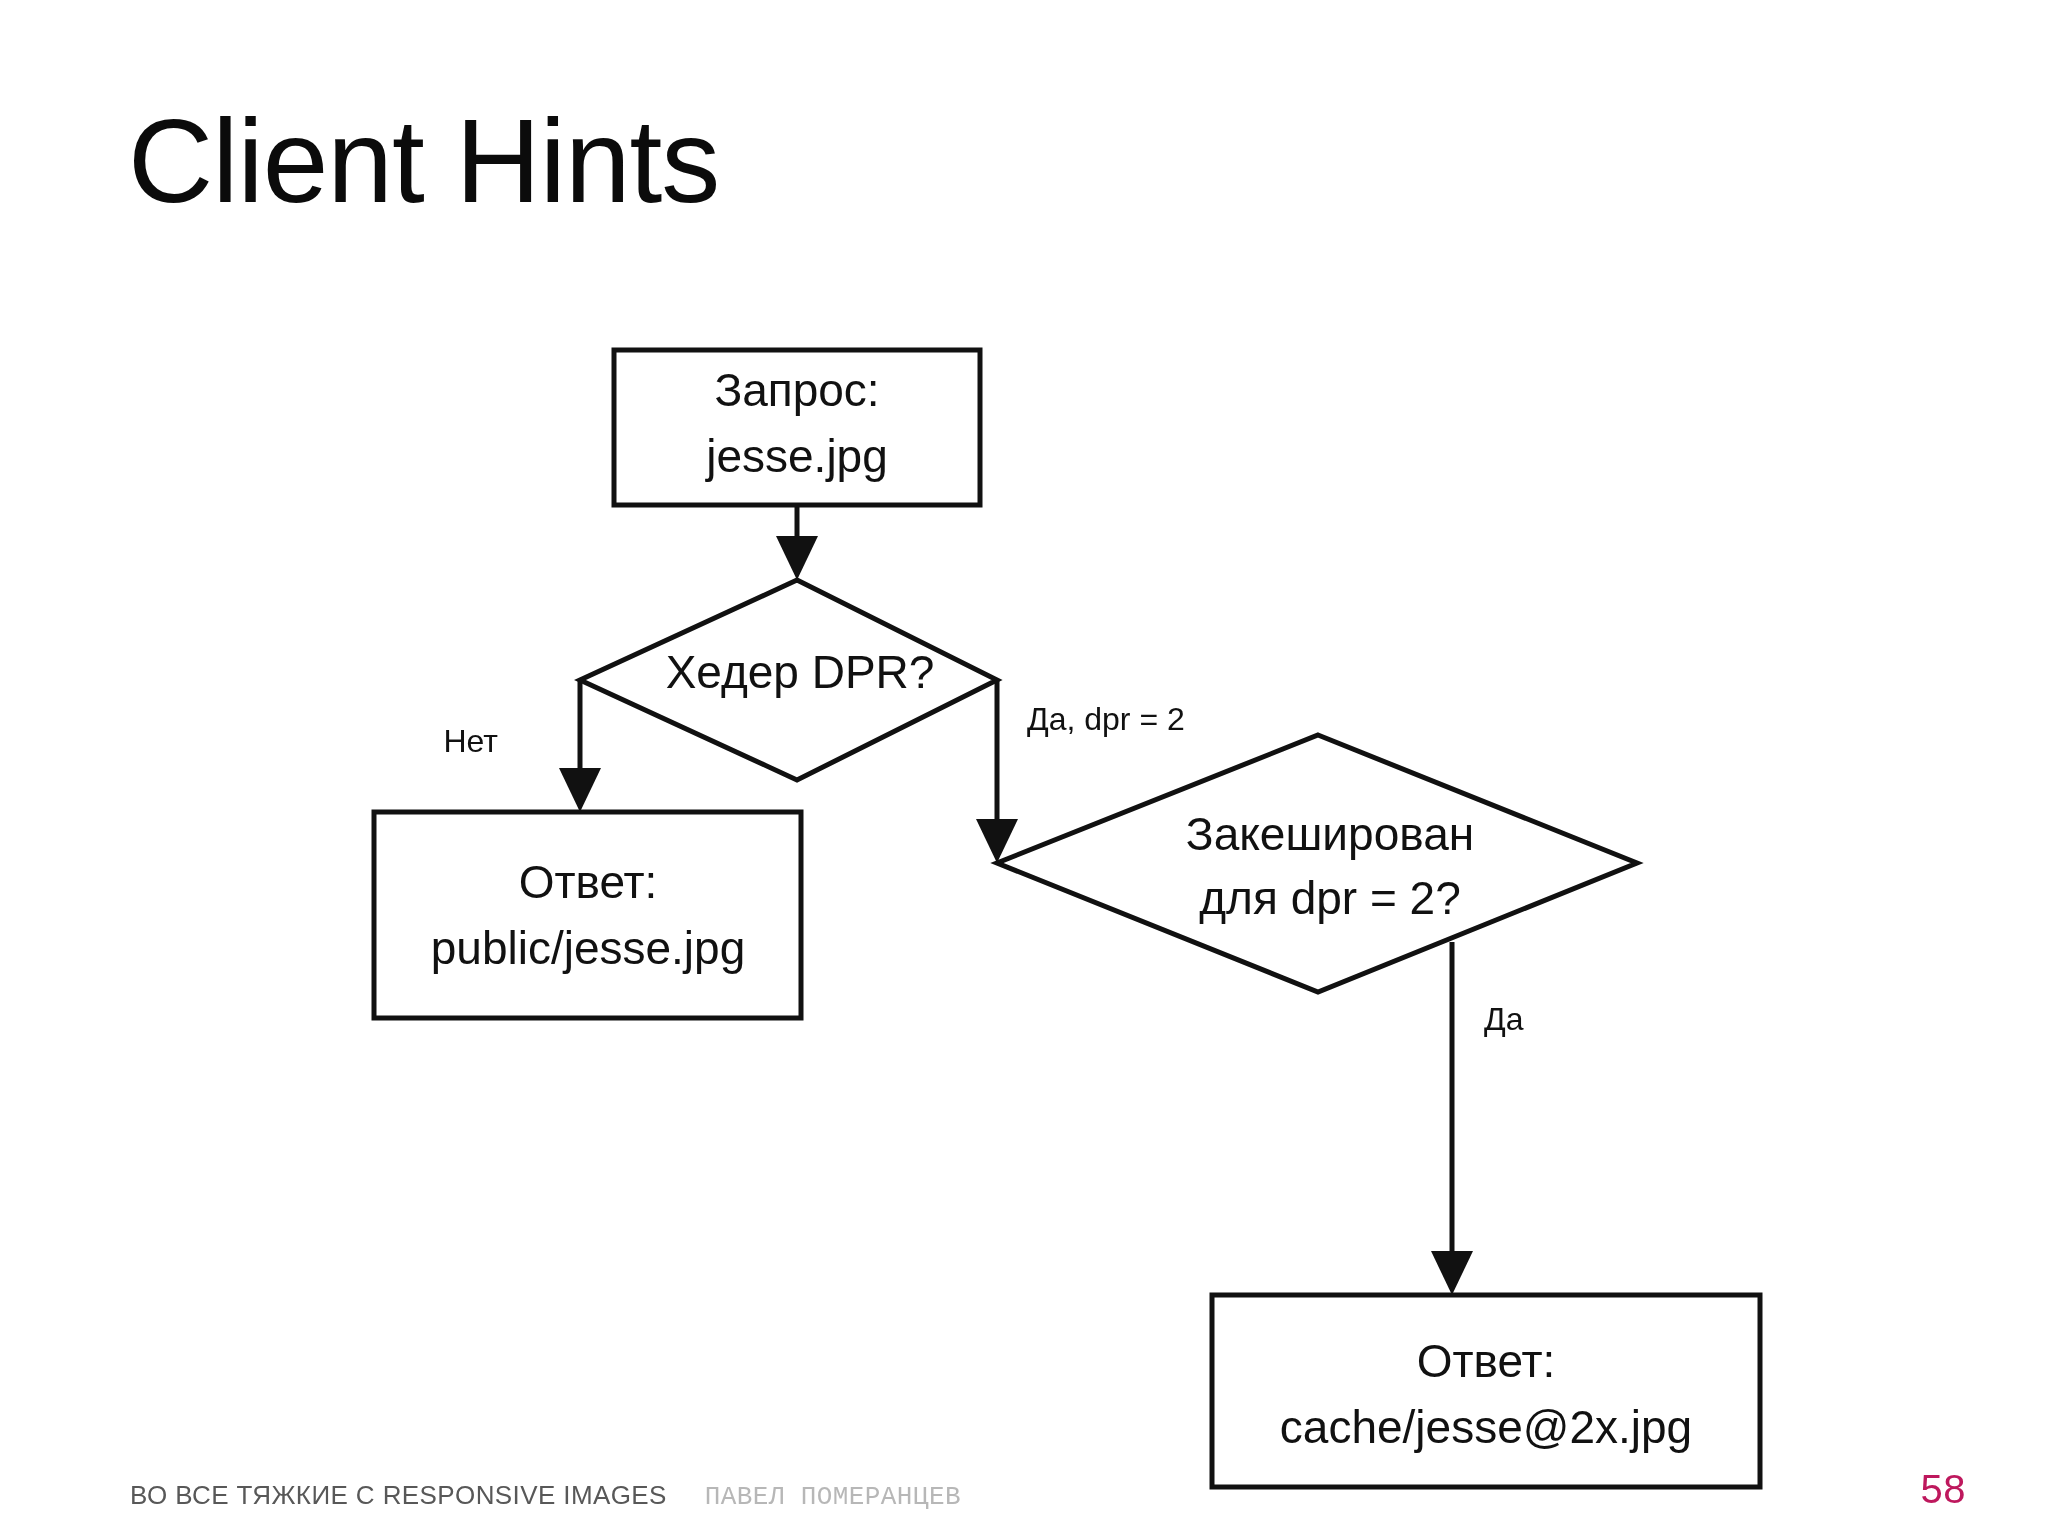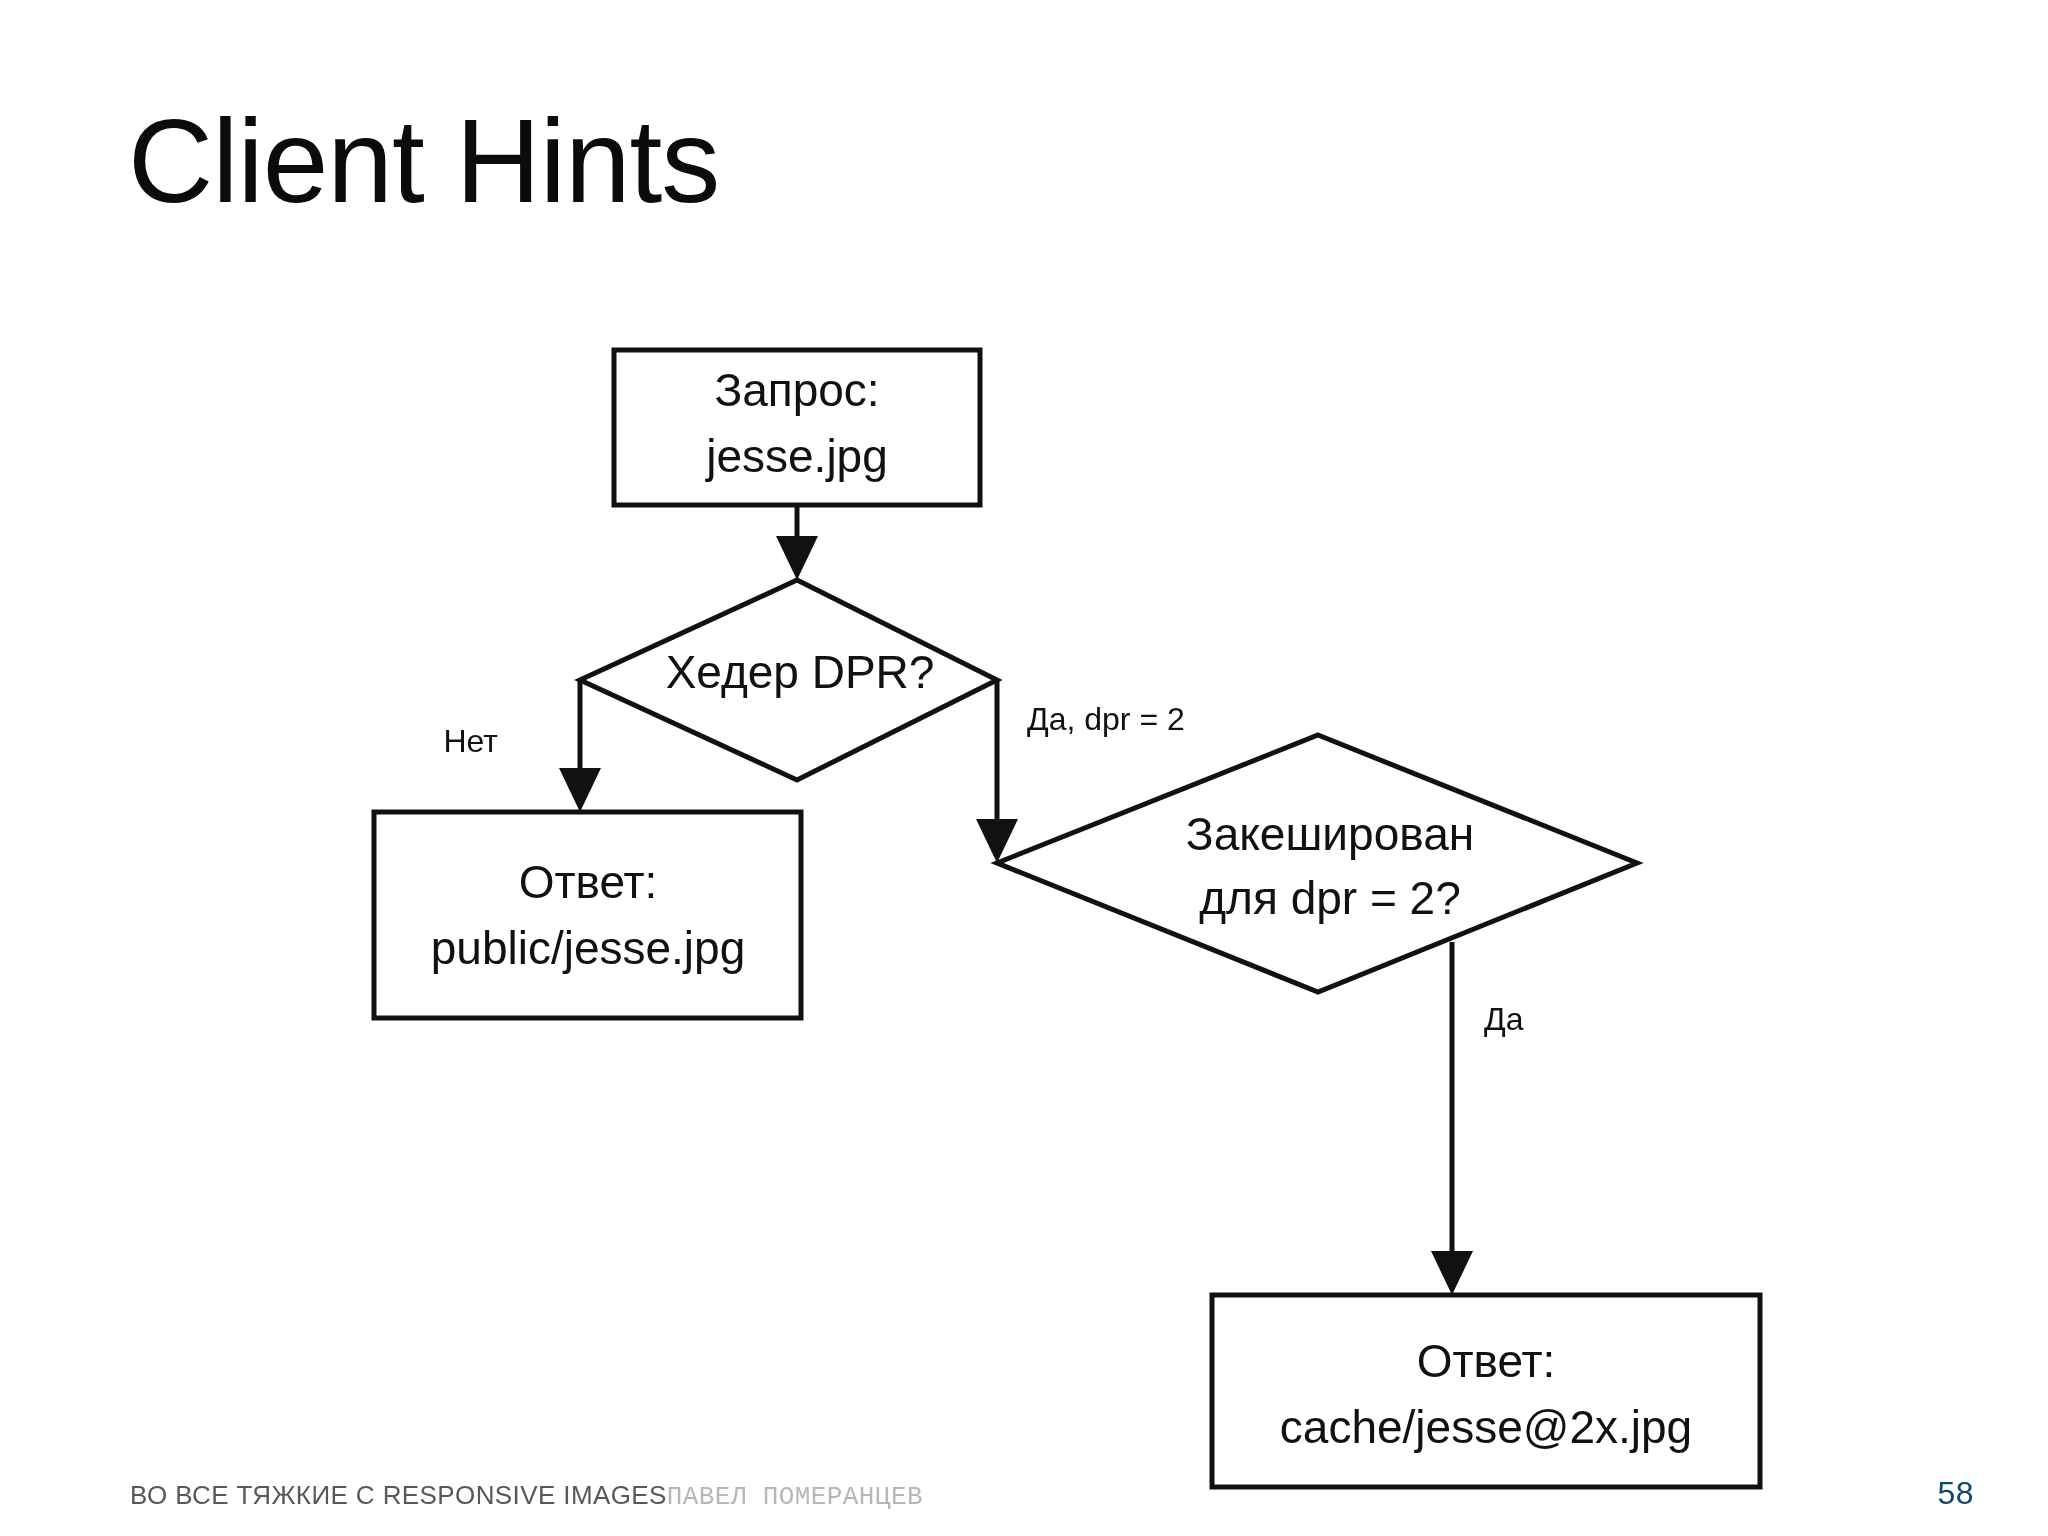--- a/index.html
+++ b/index.html
@@ -73,37 +73,38 @@
     fill: #111111;
   }
 
   
   #footer {
     position: absolute;
     left: 130px;
     bottom: 24px;
     display: flex;
     align-items: baseline;
+    gap: 38px;
     font-size: 26px;
     letter-spacing: 0.4px;
     white-space: nowrap;
   }
   #footer-talk {
     color: #585858;
   }
   #footer-author {
     color: #b7b7b7;
     font-family: Liberation Mono, monospace;
   }
   #page-number {
     position: absolute;
-    right: 74px;
+    right: 82px;
     bottom: 24px;
-    font-size: 32px;
-    color: #0c4a6e;
+    font-size: 40px;
+    color: #be185d;
     letter-spacing: 0.5px;
   }
 </style>
 </head>
 <body>
 
 <div id="slide">
 
   <div id="slide-title">Client Hints</div>
 

